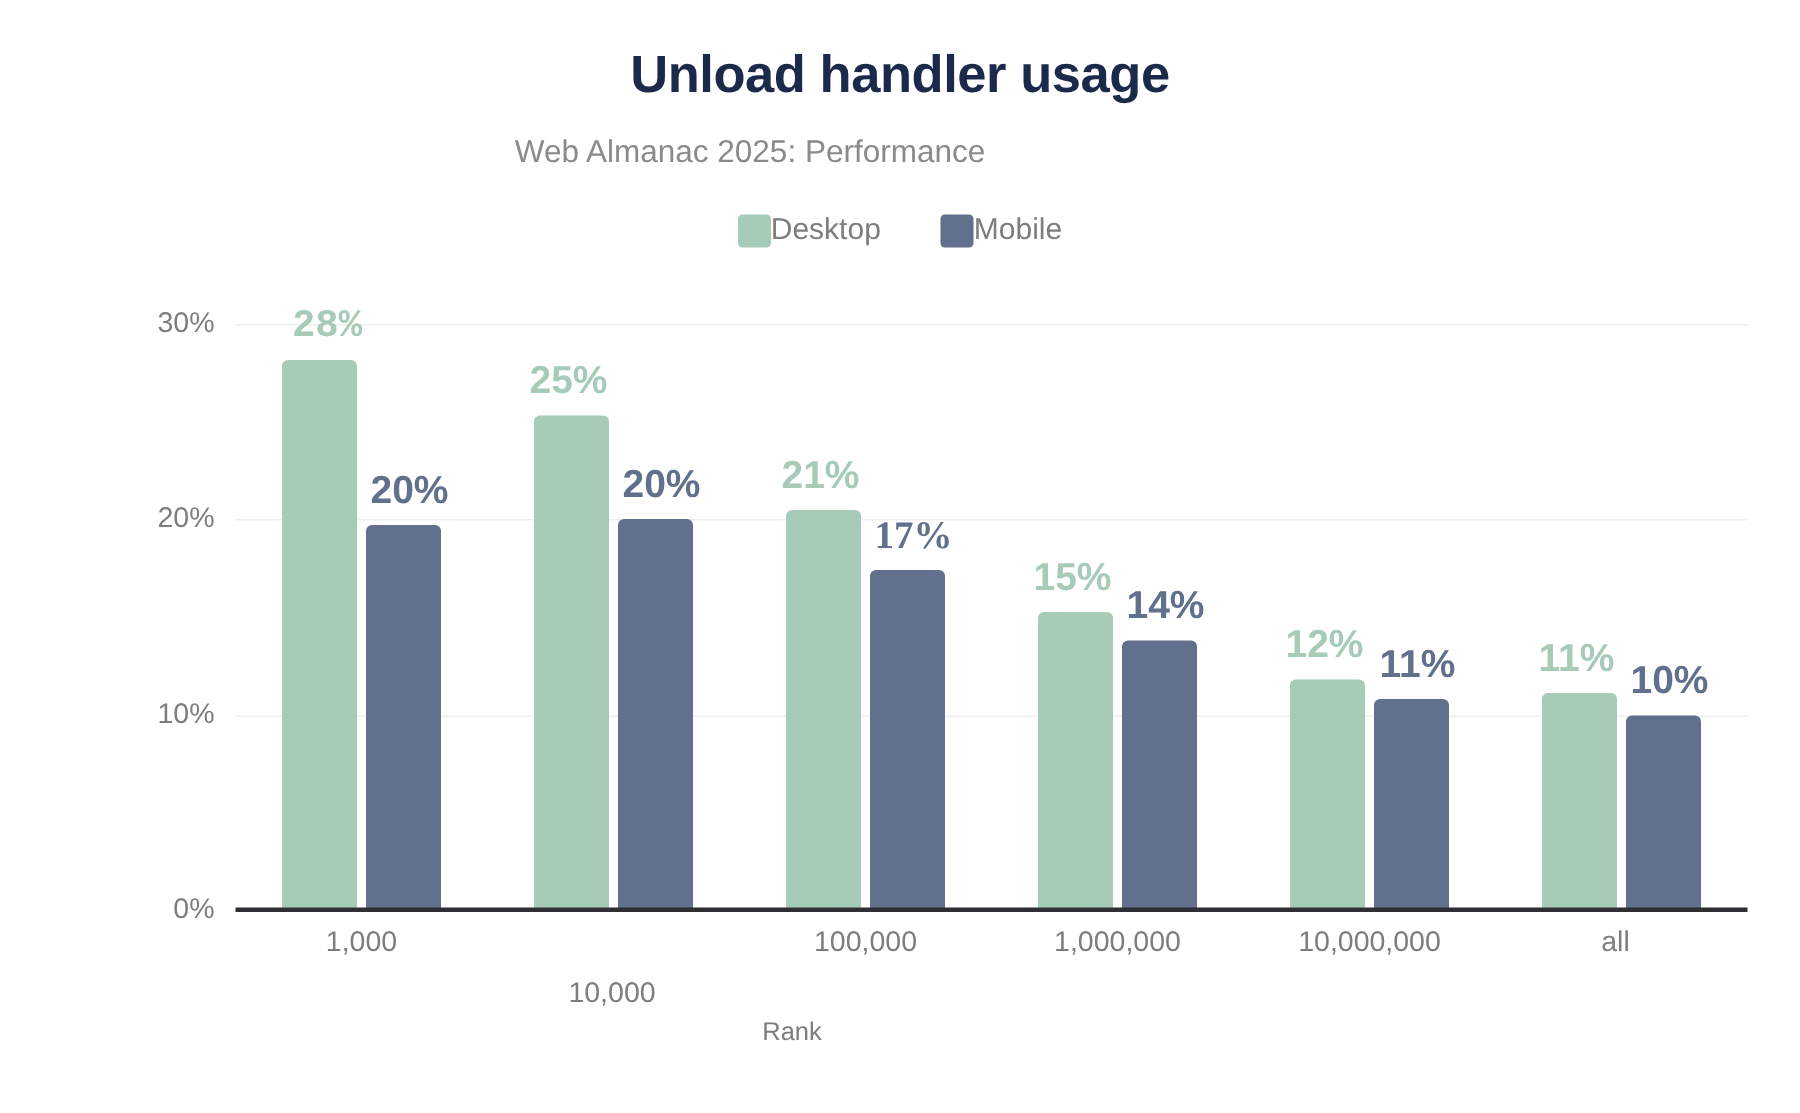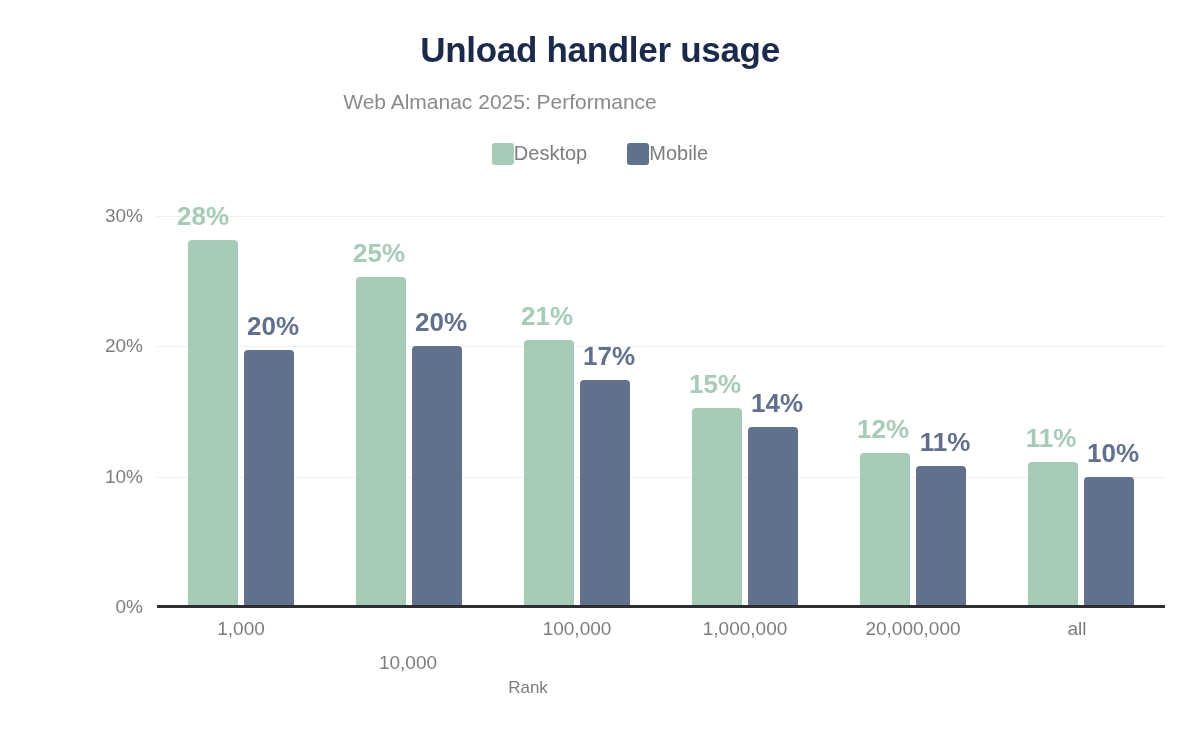--- a/index.html
+++ b/index.html
@@ -171,31 +171,31 @@
       <div class="y-tick-abs" style="top: 465.688px;">10%</div>
       <div class="y-tick-abs" style="top: 335.375px;">20%</div>
       <div class="y-tick-abs" style="top: 205.062px;">30%</div>
     </div>
 
   <div class="plot" id="plot-area">
       <div class="gridline" style="top: 286.688px;"></div>
       <div class="gridline" style="top: 156.375px;"></div>
       <div class="gridline" style="top: 26.0625px;"></div>
       <div class="bar" style="left: 31px; width: 50px; height: 367.481px; background: rgb(166, 203, 183);"></div>
-      <div class="bar-label" style="color: rgb(166, 203, 183); left: 46px; top: 41.5187px;">28%</div>
+      <div class="bar-label" style="color: rgb(166, 203, 183); left: 61px; top: 41.5187px; font-family: Liberation Mono, monospace;">28%</div>
       <div class="bar" style="left: 87px; width: 50px; height: 256.716px; background: rgb(97, 112, 140);"></div>
       <div class="bar-label" style="color: rgb(97, 112, 140); left: 116px; top: 152.284px;">20%</div>
       <div class="bar" style="left: 199px; width: 50px; height: 329.691px; background: rgb(166, 203, 183);"></div>
       <div class="bar-label" style="color: rgb(166, 203, 183); left: 222px; top: 79.3094px;">25%</div>
       <div class="bar" style="left: 255px; width: 50px; height: 260.625px; background: rgb(97, 112, 140);"></div>
       <div class="bar-label" style="color: rgb(97, 112, 140); left: 284px; top: 148.375px;">20%</div>
       <div class="bar" style="left: 367px; width: 50px; height: 267.141px; background: rgb(166, 203, 183);"></div>
       <div class="bar-label" style="color: rgb(166, 203, 183); left: 390px; top: 141.859px;">21%</div>
       <div class="bar" style="left: 423px; width: 50px; height: 226.744px; background: rgb(97, 112, 140);"></div>
-      <div class="bar-label" style="color: rgb(97, 112, 140); left: 452px; top: 182.256px;">17%</div>
+      <div class="bar-label" style="color: rgb(97, 112, 140); left: 452px; top: 182.256px; font-family: Liberation Serif, serif;">17%</div>
       <div class="bar" style="left: 535px; width: 50px; height: 199.378px; background: rgb(166, 203, 183);"></div>
       <div class="bar-label" style="color: rgb(166, 203, 183); left: 558px; top: 209.622px;">15%</div>
       <div class="bar" style="left: 591px; width: 50px; height: 179.831px; background: rgb(97, 112, 140);"></div>
       <div class="bar-label" style="color: rgb(97, 112, 140); left: 620px; top: 229.169px;">14%</div>
       <div class="bar" style="left: 703px; width: 50px; height: 153.769px; background: rgb(166, 203, 183);"></div>
       <div class="bar-label" style="color: rgb(166, 203, 183); left: 726px; top: 255.231px;">12%</div>
       <div class="bar" style="left: 759px; width: 50px; height: 140.738px; background: rgb(97, 112, 140);"></div>
       <div class="bar-label" style="color: rgb(97, 112, 140); left: 788px; top: 268.262px;">11%</div>
       <div class="bar" style="left: 871px; width: 50px; height: 144.647px; background: rgb(166, 203, 183);"></div>
       <div class="bar-label" style="color: rgb(166, 203, 183); left: 894px; top: 264.353px;">11%</div>
@@ -203,19 +203,19 @@
       <div class="bar-label" style="color: rgb(97, 112, 140); left: 956px; top: 278.688px;">10%</div>
     </div>
 
   <div class="axis-baseline"></div>
 
   <div id="x-ticks">
       <div class="x-tick" style="left: 241px;">1,000</div>
       <div class="x-tick" style="left: 408px; margin-top: 34px;">10,000</div>
       <div class="x-tick" style="left: 577px;">100,000</div>
       <div class="x-tick" style="left: 745px;">1,000,000</div>
-      <div class="x-tick" style="left: 913px;">20,000,000</div>
+      <div class="x-tick" style="left: 913px;">10,000,000</div>
       <div class="x-tick" style="left: 1077px;">all</div>
     </div>
 
   <div class="x-axis-title">Rank</div>
 
 </div>
 
 </body></html>

